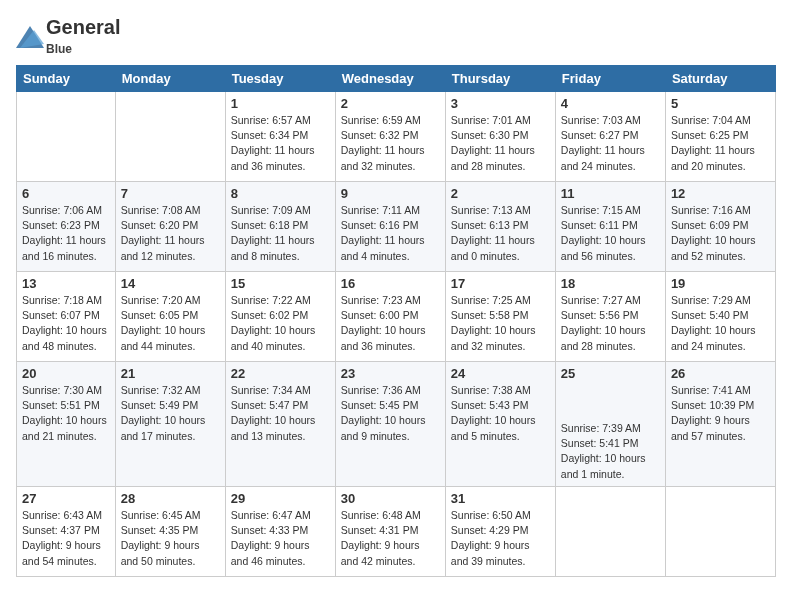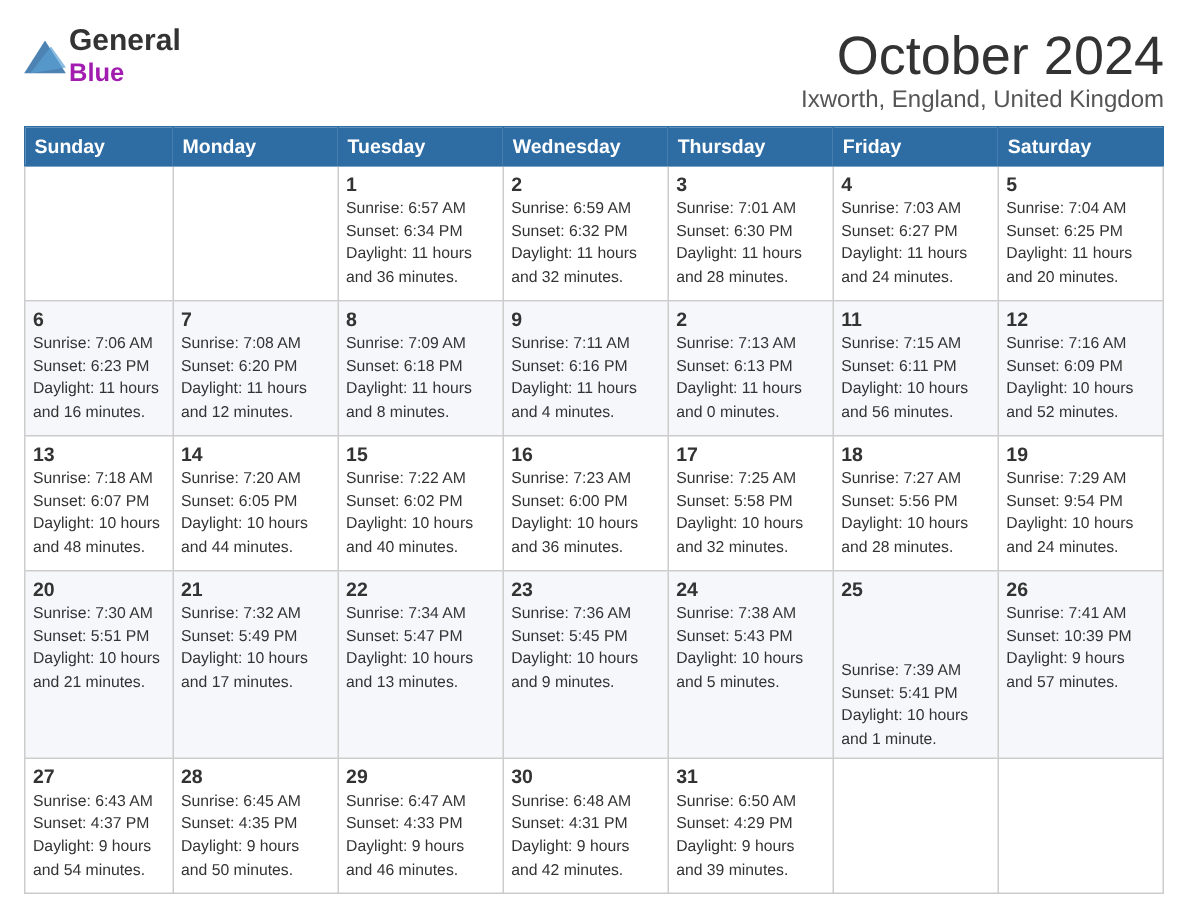--- a/index.html
+++ b/index.html
@@ -19,23 +19,23 @@
     .logo {
       display: flex;
       align-items: center;
     }
     .logo-text-general {
       font-size: 20px;
       font-weight: bold;
       color: #333;
     }
     .logo-text-blue {
-      font-size: 17px;
+      font-size: 12px;
       font-weight: bold;
-      color: #a21caf;
+      color: #404040;
     }
     .logo-icon {
       width: 28px;
       height: 22px;
       margin-right: 2px;
     }
     .title-area {
       text-align: right;
     }
     .month-title {
@@ -99,24 +99,20 @@
   <div class="logo">
     <svg class="logo-icon" viewBox="0 0 28 22" xmlns="http://www.w3.org/2000/svg">
       <polygon points="0,22 14,0 28,22" fill="#2e6da4" opacity="0.85"></polygon>
       <polygon points="4,22 18,4 28,18" fill="#5a9fd4" opacity="0.7"></polygon>
     </svg>
     <div>
       <span class="logo-text-general">General</span><br>
       <span class="logo-text-blue">Blue</span>
     </div>
   </div>
-  <div class="title-area">
-    <div class="month-title">October 2024</div>
-    <div class="location-title">Ixworth, England, United Kingdom</div>
-  </div>
 </div>
 
 <table>
   <thead>
     <tr>
 
     <th>Sunday</th>
         <th>Monday</th>
         <th>Tuesday</th>
         <th>Wednesday</th>
@@ -256,21 +252,21 @@
         <td>
           <span class="day-number">18</span>
           <div class="day-info" style="white-space: pre-line;">Sunrise: 7:27 AM
 Sunset: 5:56 PM
 Daylight: 10 hours
 and 28 minutes.</div>
         </td>
         <td>
           <span class="day-number">19</span>
           <div class="day-info" style="white-space: pre-line;">Sunrise: 7:29 AM
-Sunset: 9:54 PM
+Sunset: 5:40 PM
 Daylight: 10 hours
 and 24 minutes.</div>
         </td>
       </tr>
       <tr>
         <td>
           <span class="day-number">20</span>
           <div class="day-info" style="white-space: pre-line;">Sunrise: 7:30 AM
 Sunset: 5:51 PM
 Daylight: 10 hours

